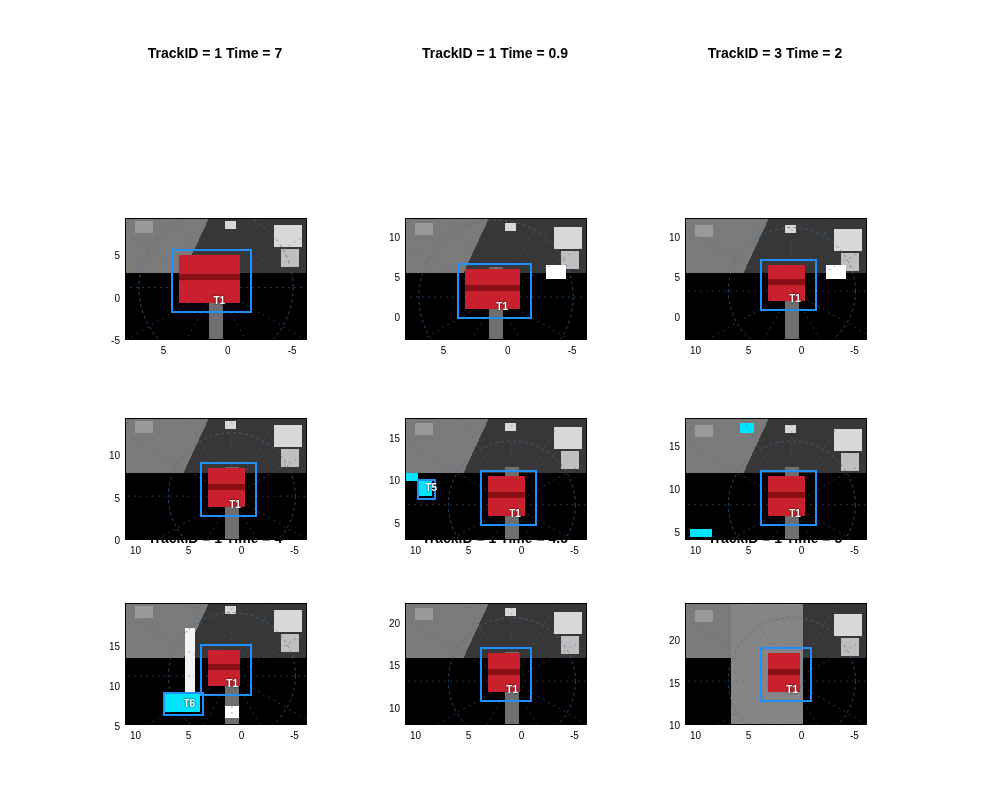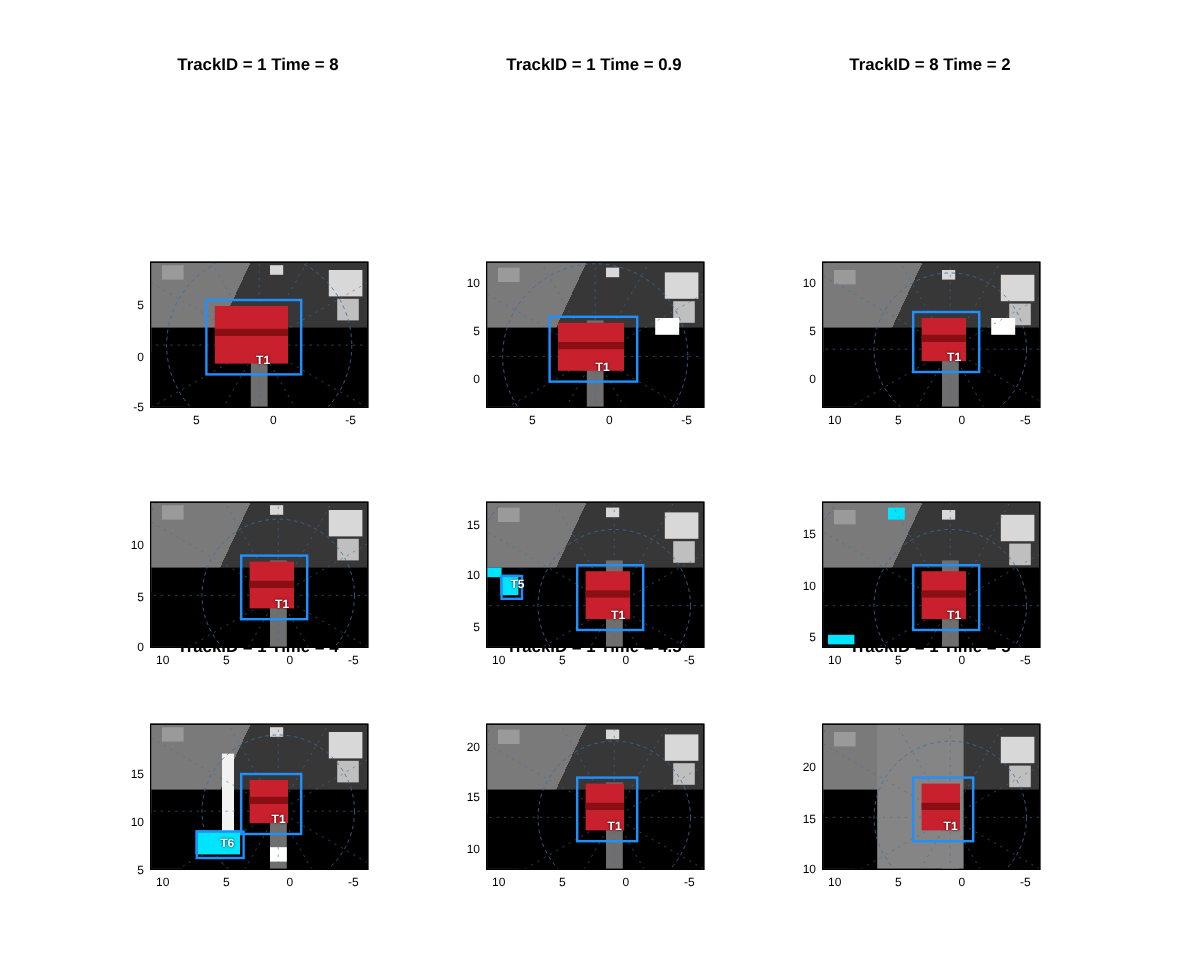--- a/index.html
+++ b/index.html
@@ -63,23 +63,23 @@
     color: #fff;
     text-shadow: 0 0 2px #000;
     white-space: nowrap;
   }
   svg { position:absolute; left:0; top:0; width:100%; height:100%; pointer-events:none; }
 </style>
 </head>
 <body>
 
 <div class="fig" id="fig">
-    <div class="title" style="left: 145px; top: 45px;">TrackID = 1 Time = 8</div>
+    <div class="title" style="left: 145px; top: 45px;">TrackID = 1 Time = 7</div>
     <div class="title" style="left: 425px; top: 45px;">TrackID = 1 Time = 0.9</div>
-    <div class="title" style="left: 705px; top: 45px;">TrackID = 8 Time = 2</div>
+    <div class="title" style="left: 705px; top: 45px;">TrackID = 3 Time = 2</div>
     <div class="title" style="left: 145px; top: 283px;">TrackID = 1 Time = 2.5</div>
     <div class="title" style="left: 425px; top: 283px;">TrackID = 1 Time = 3</div>
     <div class="title" style="left: 705px; top: 283px;">TrackID = 1 Time = 3.5</div>
     <div class="title" style="left: 145px; top: 530px;">TrackID = 1 Time = 4</div>
     <div class="title" style="left: 425px; top: 530px;">TrackID = 1 Time = 4.5</div>
     <div class="title" style="left: 705px; top: 530px;">TrackID = 1 Time = 5</div>
     <div class="cell" style="left: 30px; top: 218px;">
       <div class="axes">
         <div class="px" style="left: 0px; top: 0px; width: 180px; height: 74.4px; background: rgb(122, 122, 122);"></div>
         <div class="px" style="left: 0px; top: 0px; width: 180px; height: 120px; background: linear-gradient(115deg, rgb(122, 122, 122) 0px, rgb(122, 122, 122) 35%, rgb(0, 0, 0) 35%, rgb(0, 0, 0) 100%); opacity: 0.55;"></div>

